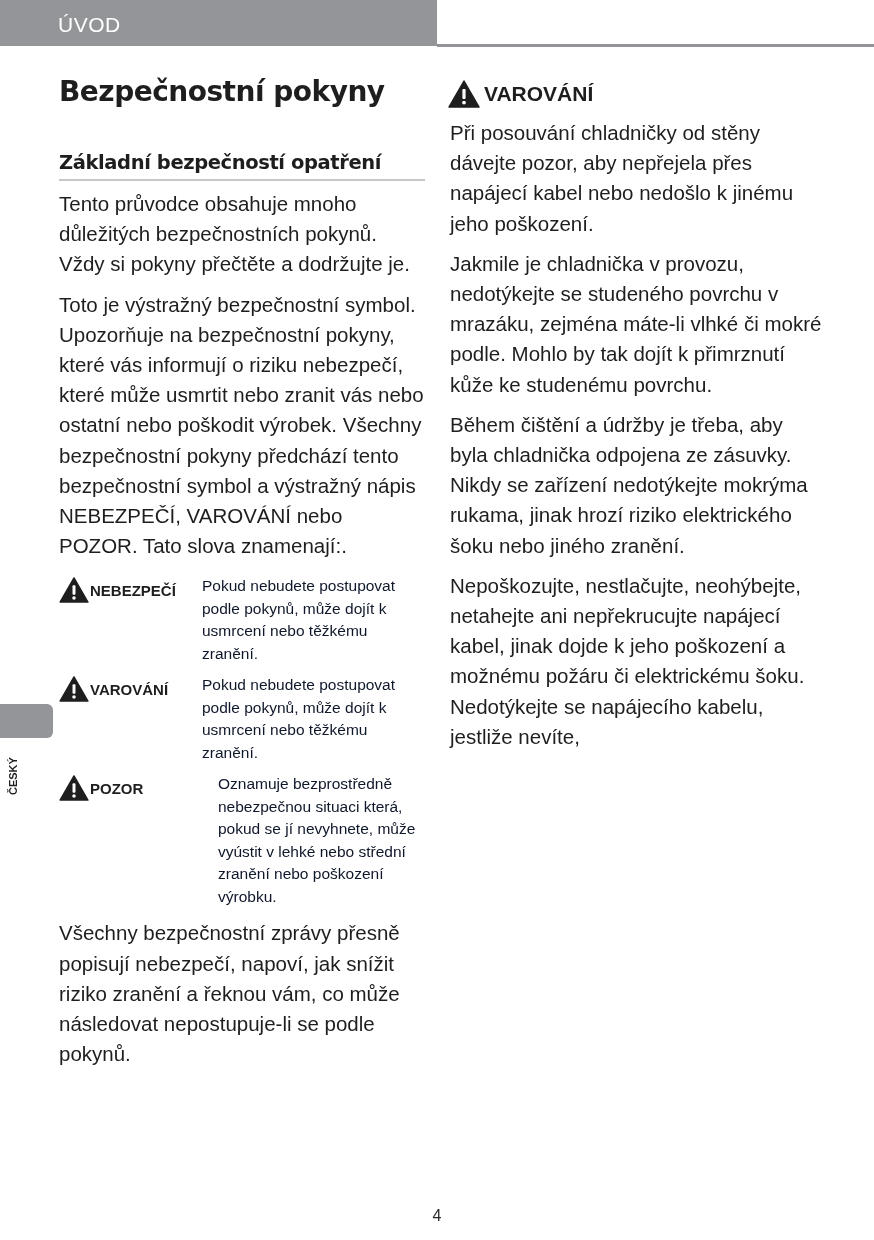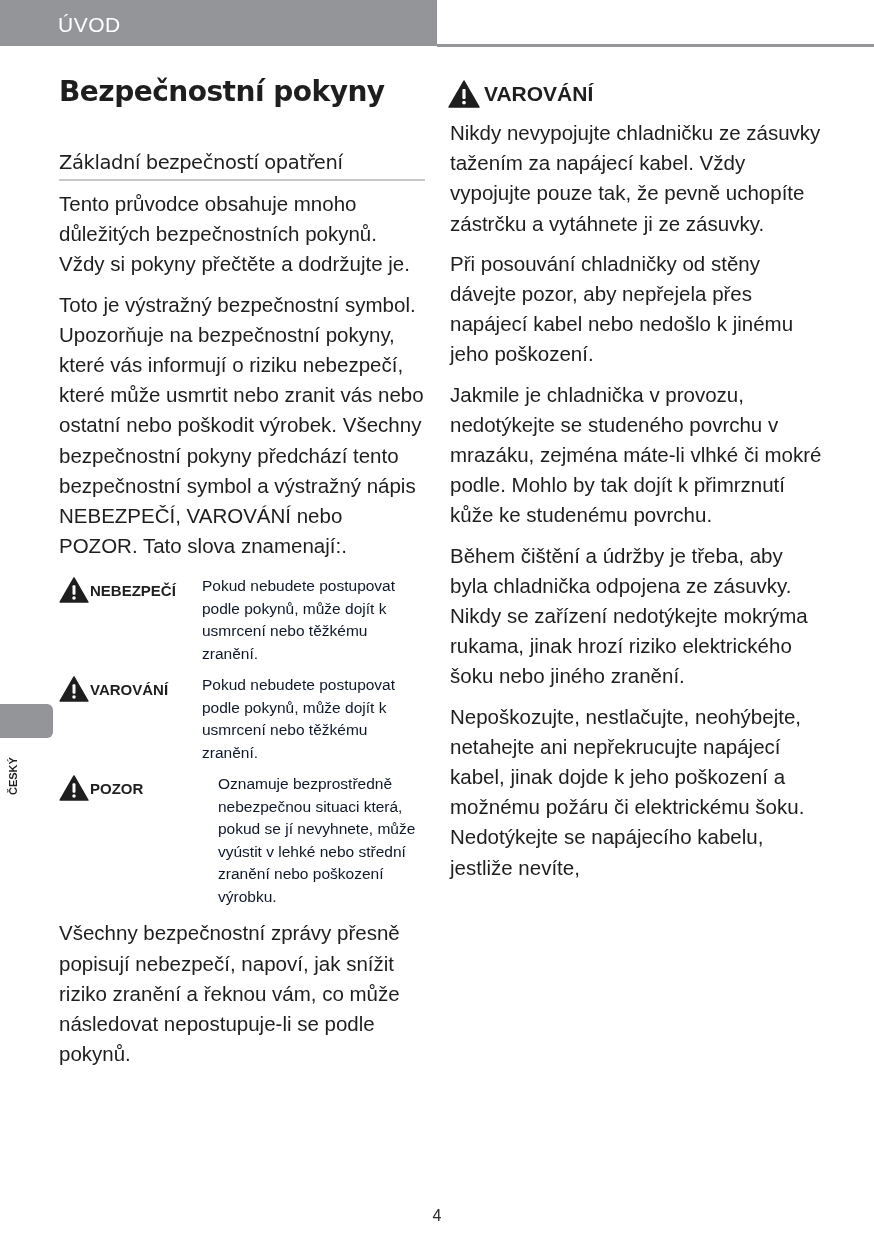--- a/index.html
+++ b/index.html
@@ -33,21 +33,21 @@
       white-space: nowrap;
     }
     .col-left { position: absolute; left: 59px; top: 72px; width: 366px; }
     .col-right { position: absolute; left: 450px; top: 80px; width: 375px; }
 
     .page-title {
       font-size: 28px; font-weight: bold; margin: 0; line-height: 40px;
       font-family: "DejaVu Sans", sans-serif; letter-spacing: -0.5px;
     }
     .section-heading {
-      margin: 37px 0 0 0; font-size: 19.5px; font-weight: normal; line-height: 28px;
+      margin: 37px 0 0 0; font-size: 19.5px; font-weight: bold; line-height: 28px;
       padding-bottom: 2px; border-bottom: 2px solid #c8c8c8;
       font-family: "DejaVu Sans", sans-serif; letter-spacing: -0.4px;
     }
     .para {
       margin: 10px 0 0 0; font-size: 20.5px; line-height: 30.2px;
       font-family: "Liberation Sans", sans-serif;
     }
     .para + .para { margin-top: 10px; }
     .col-left .para.first { margin-top: 8px; }
 
@@ -136,20 +136,19 @@
 
 <div class="col-right">
   <div class="warning-heading">
     <svg viewBox="0 0 32 28">
       <path d="M16 1 L31 27 L1 27 Z" fill="#1e1e1e" stroke="#1e1e1e" stroke-linejoin="round" stroke-width="1.5"></path>
       <rect x="14.4" y="9" width="3.2" height="10" rx="1" fill="#ffffff"></rect>
       <circle cx="16" cy="22.6" r="1.9" fill="#ffffff"></circle>
     </svg>
     <span>VAROVÁNÍ</span>
   </div>
-  <p class="para">Nikdy nevypojujte chladničku ze zásuvky tažením za napájecí kabel. Vždy vypojujte pouze tak, že pevně uchopíte zástrčku a vytáhnete ji ze zásuvky.</p>
   <p class="para">Při posouvání chladničky od stěny dávejte pozor, aby nepřejela přes napájecí kabel nebo nedošlo k jinému jeho poškození.</p>
   <p class="para">Jakmile je chladnička v provozu, nedotýkejte se studeného povrchu v mrazáku, zejména máte-li vlhké či mokré podle. Mohlo by tak dojít k přimrznutí kůže ke studenému povrchu.</p>
   <p class="para">Během čištění a údržby je třeba, aby byla chladnička odpojena ze zásuvky. Nikdy se zařízení nedotýkejte mokrýma rukama, jinak hrozí riziko elektrického šoku nebo jiného zranění.</p>
   <p class="para">Nepoškozujte, nestlačujte, neohýbejte, netahejte ani nepřekrucujte napájecí kabel, jinak dojde k jeho poškození a možnému požáru či elektrickému šoku. Nedotýkejte se napájecího kabelu, jestliže nevíte,</p>
 </div>
 
 <div class="page-number">4</div>
 
 </body></html>

